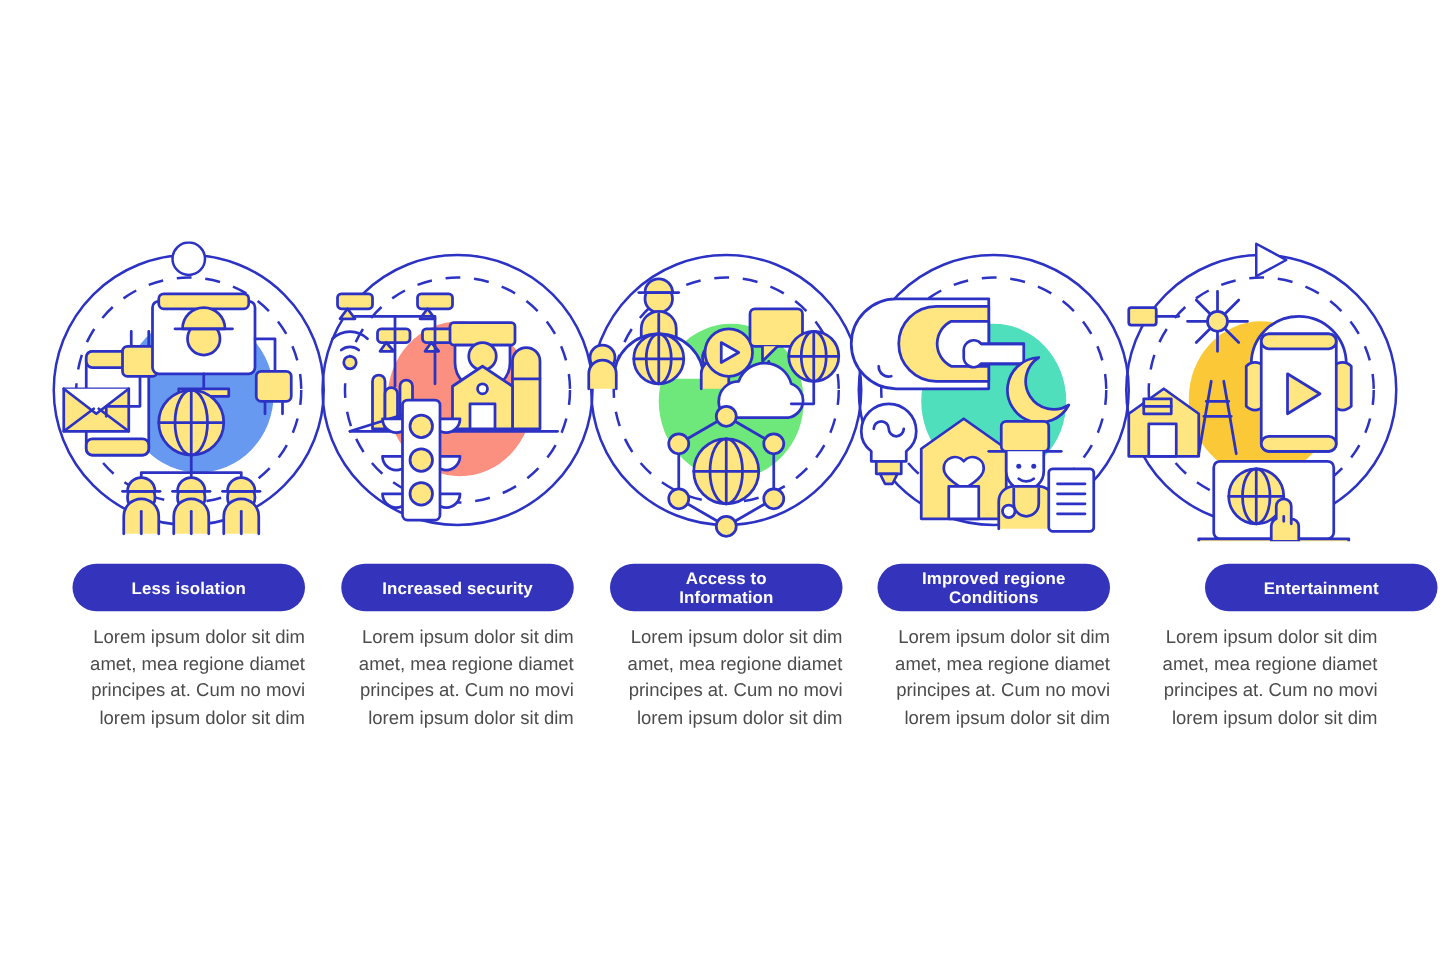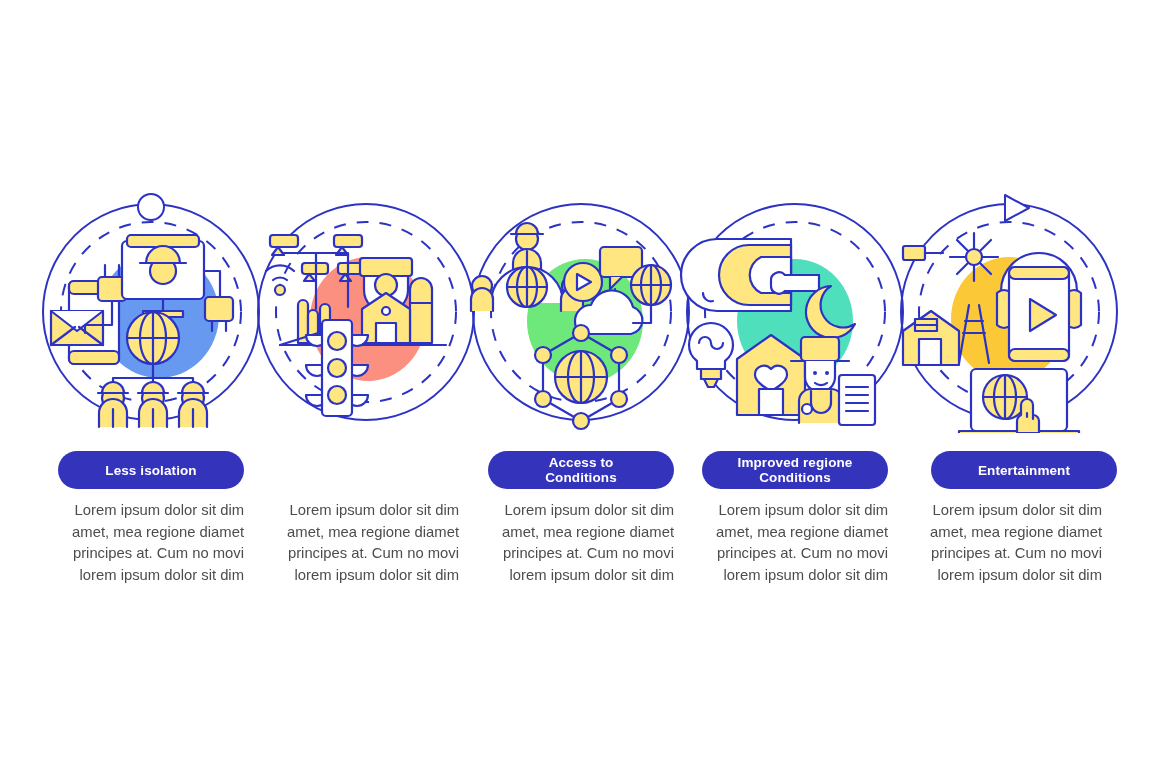--- a/index.html
+++ b/index.html
@@ -193,20 +193,21 @@
             <path d="M118 202 h-22 a10 10 0 0 0 22 0 z" fill="#ffffff"></path>
             <rect x="72" y="127" width="30" height="96" rx="4" fill="#ffffff"></rect>
             <circle cx="87" cy="148" r="9" fill="#ffe680"></circle>
             <circle cx="87" cy="175" r="9" fill="#ffe680"></circle>
             <circle cx="87" cy="202" r="9" fill="#ffe680"></circle>
           </g>
         </g>
       </svg>
     </div>
   </div>
+  <div class="pill" style="left: 273px; width: 186px; --accent: #3333bb;">Increased security</div>
   <div class="desc" style="left: 273px; color: rgb(76, 76, 76);">Lorem ipsum dolor sit dim amet, mea regione diamet principes at. Cum no movi lorem ipsum dolor sit dim</div>
 
   <div class="col" style="left:465px;">
     <div class="circle-wrap">
       <svg width="232" height="240" viewBox="0 0 232 240">
         <circle cx="116" cy="119" r="108" fill="none" stroke="#2c33c4" stroke-width="2"></circle>
         <circle cx="116" cy="119" r="90" fill="none" stroke="#2c33c4" stroke-width="2" stroke-dasharray="12 11"></circle>
 
         <ellipse cx="120" cy="128" rx="58" ry="62" fill="#6ee87a"></ellipse>
 
@@ -260,21 +261,21 @@
             <circle cx="154" cy="162" r="8" fill="#ffe680"></circle>
             <circle cx="78" cy="206" r="8" fill="#ffe680"></circle>
             <circle cx="154" cy="206" r="8" fill="#ffe680"></circle>
             <circle cx="116" cy="228" r="8" fill="#ffe680"></circle>
           </g>
         </g>
       </svg>
     </div>
   </div>
   <div class="pill" style="left: 488px; width: 186px; --accent: #3333bb;">Access to
-Conditions</div>
+Information</div>
   <div class="desc" style="left: 488px; color: rgb(76, 76, 76);">Lorem ipsum dolor sit dim amet, mea regione diamet principes at. Cum no movi lorem ipsum dolor sit dim</div>
 
   <div class="col" style="left:679px;">
     <div class="circle-wrap">
       <svg width="232" height="240" viewBox="0 0 232 240">
         <circle cx="116" cy="119" r="108" fill="none" stroke="#2c33c4" stroke-width="2"></circle>
         <circle cx="116" cy="119" r="90" fill="none" stroke="#2c33c4" stroke-width="2" stroke-dasharray="12 11"></circle>
 
         <ellipse cx="116" cy="128" rx="58" ry="62" fill="#4fdfbc"></ellipse>
 
@@ -375,16 +376,16 @@
             <path d="M90 204 h44 M112 182 v44"></path>
             <ellipse cx="112" cy="204" rx="11" ry="22" fill="none"></ellipse>
             <path d="M128 212 a6 6 0 0 1 12 0 v10 a6 6 0 0 1 6 6 v12 h-22 v-12 a7 7 0 0 1 4 -6 z" fill="#ffe680"></path>
             <path d="M134 224 v-4 M140 226 v-4"></path>
             <rect x="126" y="244" width="18" height="12" rx="2" fill="#ffe680"></rect>
           </g>
         </g>
       </svg>
     </div>
   </div>
-  <div class="pill" style="left: 931px; width: 186px; --accent: #3333bb;">Entertainment</div>
+  <div class="pill" style="left: 964px; width: 186px; --accent: #3333bb;">Entertainment</div>
   <div class="desc" style="left: 916px; color: rgb(76, 76, 76);">Lorem ipsum dolor sit dim amet, mea regione diamet principes at. Cum no movi lorem ipsum dolor sit dim</div>
 
 </div>
 
 </body></html>

